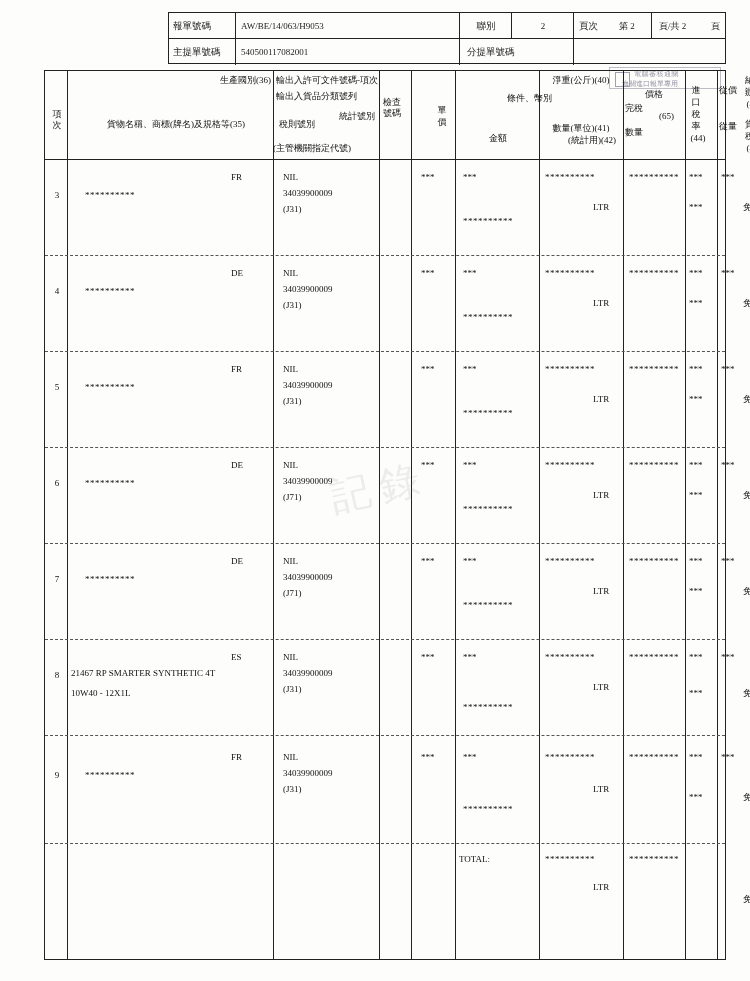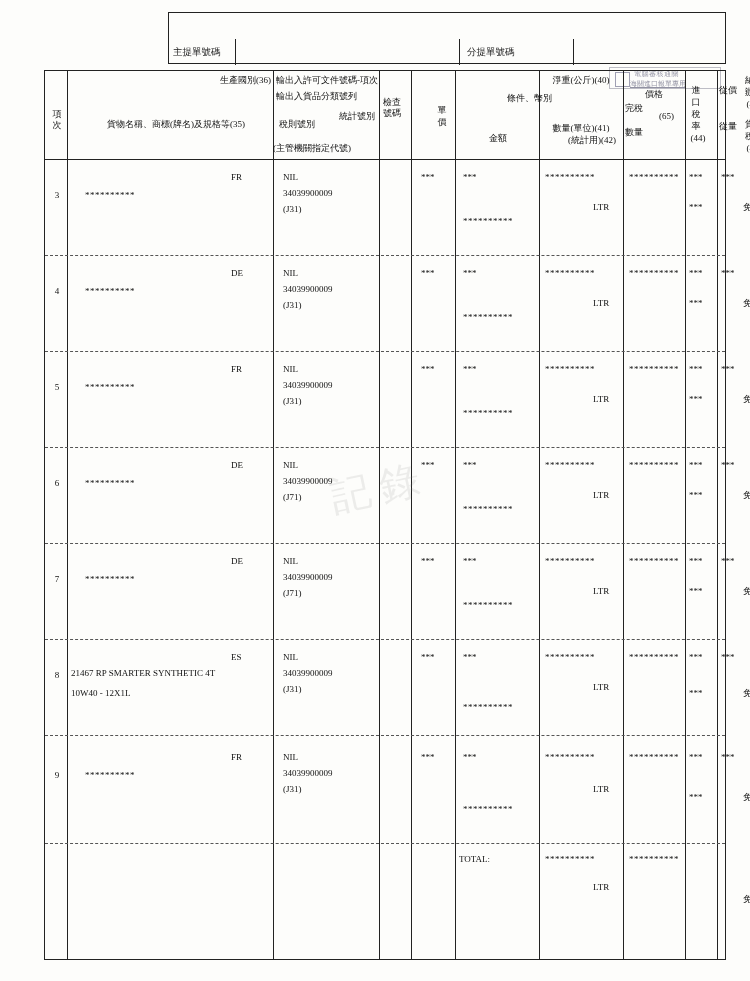--- a/index.html
+++ b/index.html
@@ -162,31 +162,47 @@
     pointer-events: none;
   }
 </style>
 </head>
 <body>
 
 <div class="page">
 
 
   <div class="hdr">
+    <div class="hdr-row r1">
+      <div class="hcell lbl" style="left:0;width:66px;">報單號碼</div>
+      <div class="vline" style="left:66px;"></div>
+      <div class="hcell val" style="left:68px;width:222px;">AW/BE/14/063/H9053</div>
+      <div class="vline" style="left:290px;"></div>
+      <div class="hcell lbl ctr" style="left:292px;width:50px;text-align:center;padding-left:0;">聯別</div>
+      <div class="vline" style="left:342px;"></div>
+      <div class="hcell val ctr" style="left:344px;width:60px;text-align:center;padding-left:0;">2</div>
+      <div class="vline" style="left:404px;"></div>
+      <div class="hcell lbl" style="left:406px;width:40px;">頁次</div>
+      <div class="hcell val" style="left:446px;width:36px;">第 2</div>
+      <div class="vline" style="left:482px;"></div>
+      <div class="hcell val" style="left:486px;width:50px;">頁/共 2</div>
+      <div class="hcell val" style="left:538px;width:18px;">頁</div>
+    </div>
     <div class="hdr-row r2">
       <div class="hcell lbl" style="left:0;width:66px;">主提單號碼</div>
       <div class="vline" style="left:66px;"></div>
+      <div class="hcell val" style="left:68px;width:222px;">540500117082001</div>
       <div class="vline" style="left:290px;"></div>
       <div class="hcell lbl" style="left:294px;width:110px;">分提單號碼</div>
       <div class="vline" style="left:404px;"></div>
       <div class="hcell val" style="left:406px;width:150px;"></div>
       <div class="stamp">
         <div class="stamp-sq"></div>
         <div style="margin-left:22px;">電腦審核通關</div>
-        <div class="s2" style="margin-left:18px;text-decoration:underline;">海關進口報單專用</div>
+        <div class="s2" style="margin-left:10px;">海關進口報單專用</div>
       </div>
     </div>
   </div>
 
   <div class="tbl">
 
     <div class="vl" style="left:22px;"></div>
     <div class="vl" style="left:228px;"></div>
     <div class="vl" style="left:334px;"></div>
     <div class="vl" style="left:366px;"></div>

